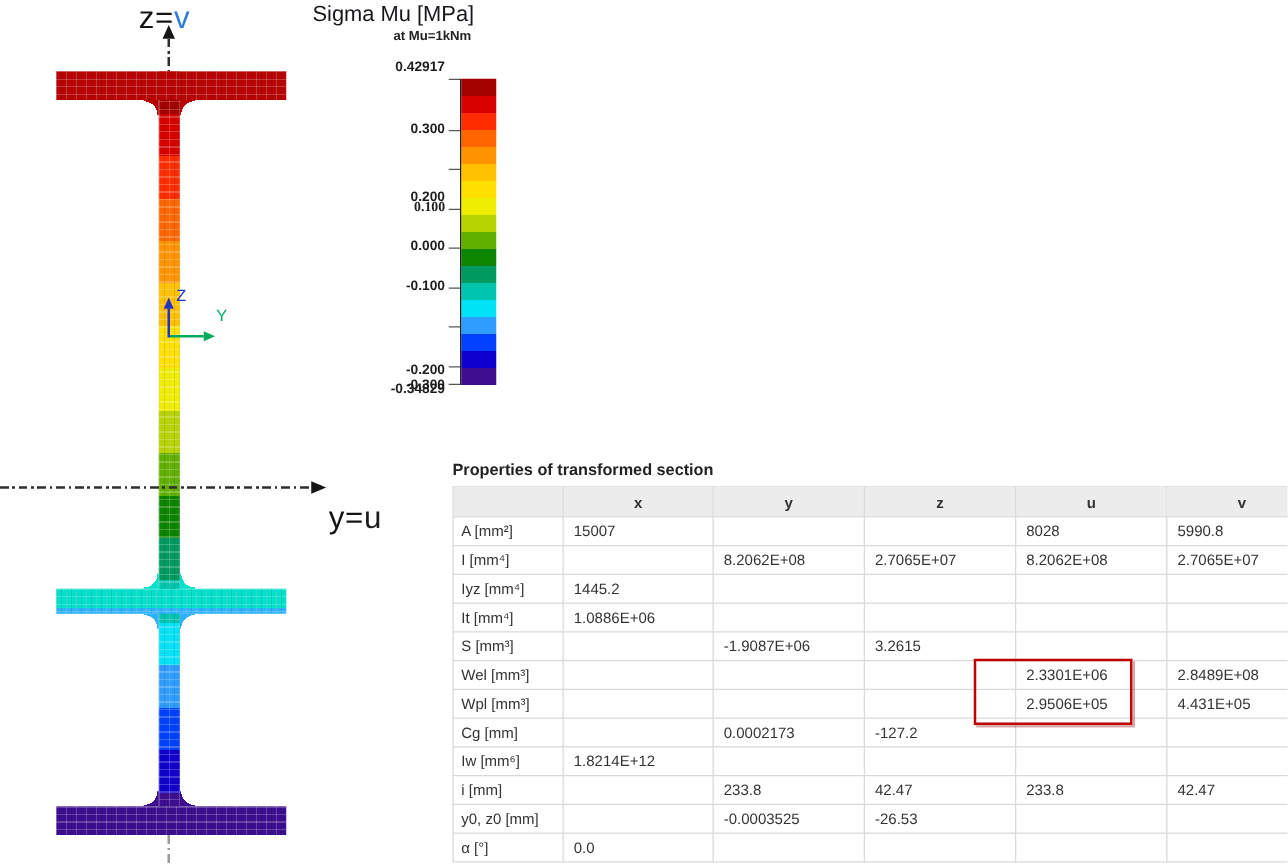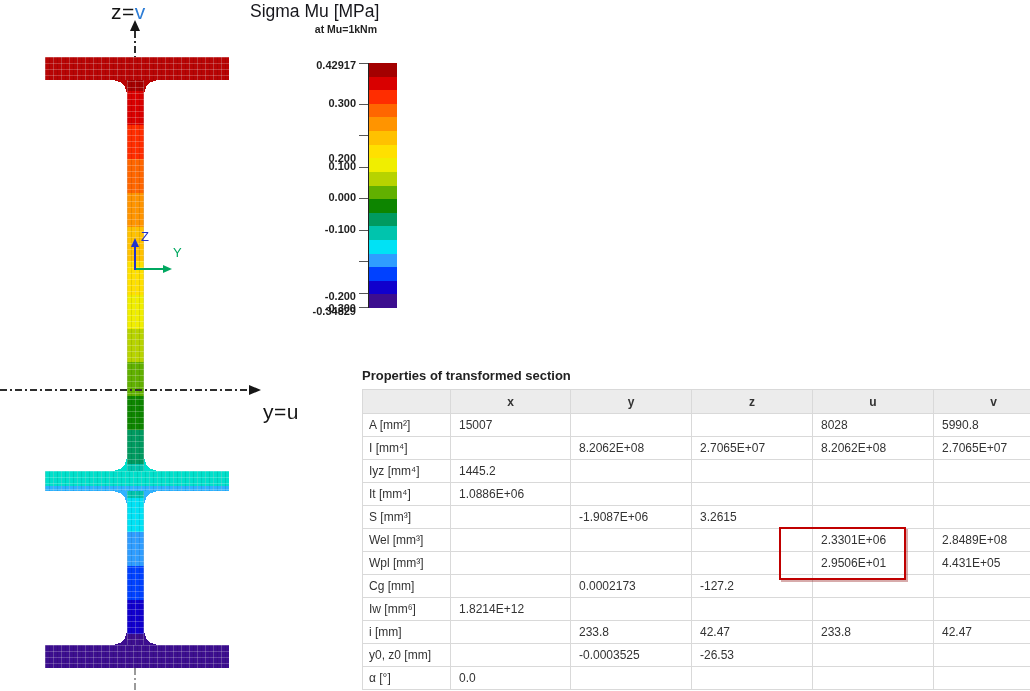--- a/index.html
+++ b/index.html
@@ -10,21 +10,21 @@
   .mesh::after{content:"";position:absolute;inset:0;pointer-events:none;
     background:
       repeating-linear-gradient(to right, rgba(255,255,255,0.22) 0 1px, transparent 1px 8px),
       repeating-linear-gradient(to bottom, rgba(255,255,255,0.22) 0 1px, transparent 1px 6px),
       repeating-linear-gradient(to right, rgba(0,0,0,0.10) 0 1px, transparent 1px 4px);}
   .fillet{position:absolute;width:12px;height:12px;}
   .dash-v{position:absolute;width:2px;
     background:repeating-linear-gradient(to bottom,currentColor 0 7px,transparent 7px 10px,currentColor 10px 12px,transparent 12px 15px);}
   .dash-h{position:absolute;height:2px;
     background:repeating-linear-gradient(to right,currentColor 0 7px,transparent 7px 10px,currentColor 10px 12px,transparent 12px 15px);}
-  .axlabel{position:absolute;font-size:21px;color:#141414;letter-spacing:0.5px;}
+  .axlabel{position:absolute;font-size:25px;color:#141414;letter-spacing:0.5px;}
   .arrow-up-black{position:absolute;width:0;height:0;border-left:5px solid transparent;border-right:5px solid transparent;border-bottom:11px solid #161616;}
   .arrow-right-black{position:absolute;width:0;height:0;border-top:5px solid transparent;border-bottom:5px solid transparent;border-left:12px solid #161616;}
   .arrow-up-small{position:absolute;width:0;height:0;border-left:4px solid transparent;border-right:4px solid transparent;border-bottom:9px solid #2233cc;}
   .arrow-right-small{position:absolute;width:0;height:0;border-top:4px solid transparent;border-bottom:4px solid transparent;border-left:9px solid #00a550;}
   .axline{position:absolute;}
 
   
   .legend-title{position:absolute;left:250px;top:1px;font-size:17.5px;color:#17171c;}
   .legend-subtitle{position:absolute;left:250px;top:23px;width:127px;text-align:right;
     font-size:10.5px;font-weight:bold;color:#222;}
@@ -94,24 +94,24 @@
     <div class="ltick" style="top:63px;"></div>
     <div class="ltick" style="top:104px;"></div>
     <div class="ltick" style="top:135px;"></div>
     <div class="ltick" style="top:167px;"></div>
     <div class="ltick" style="top:198px;"></div>
     <div class="ltick" style="top:230px;"></div>
     <div class="ltick" style="top:261px;"></div>
     <div class="ltick" style="top:293px;"></div>
     <div class="ltick" style="top:307px;"></div>
 
-    <div class="ltick-label" style="top:59px;">0.42917</div>
+    <div class="ltick-label" style="top:48px;">0.42917</div>
     <div class="ltick-label" style="top:97px;">0.300</div>
     <div class="ltick-label" style="top:128px;margin-top:24px;">0.200</div>
-    <div class="ltick-label" style="top:160px;">0.100</div>
+    <div class="ltick-label" style="top:160px;font-family:Liberation Serif, serif;">0.100</div>
     <div class="ltick-label" style="top:191px;">0.000</div>
     <div class="ltick-label" style="top:223px;">-0.100</div>
     <div class="ltick-label" style="top:254px;margin-top:36px;">-0.200</div>
     <div class="ltick-label" style="top:302px;">-0.300</div>
     <div class="ltick-label" style="top:305px;">-0.34829</div>
   </div>
 
   <div class="tblwrap">
     <div class="tbltitle">Properties of transformed section</div>
     <table class="ptable">
@@ -180,21 +180,21 @@
           <td></td>
           <td></td>
           <td>2.3301E+06</td>
           <td>2.8489E+08</td>
         </tr>
         <tr>
           <td class="lbl">Wpl [mm³]</td>
           <td></td>
           <td></td>
           <td></td>
-          <td>2.9506E+01</td>
+          <td>2.9506E+05</td>
           <td>4.431E+05</td>
         </tr>
         <tr>
           <td class="lbl">Cg [mm]</td>
           <td></td>
           <td>0.0002173</td>
           <td>-127.2</td>
           <td></td>
           <td></td>
         </tr>

